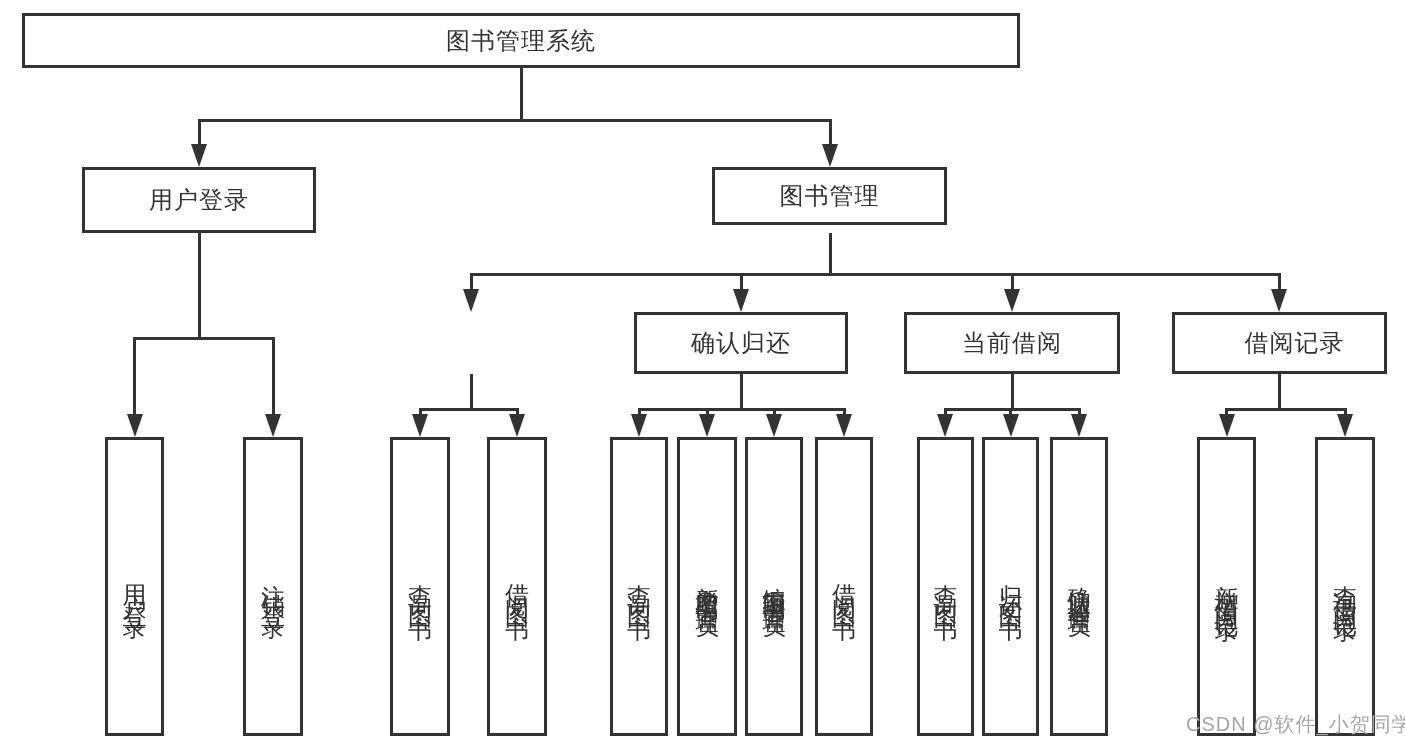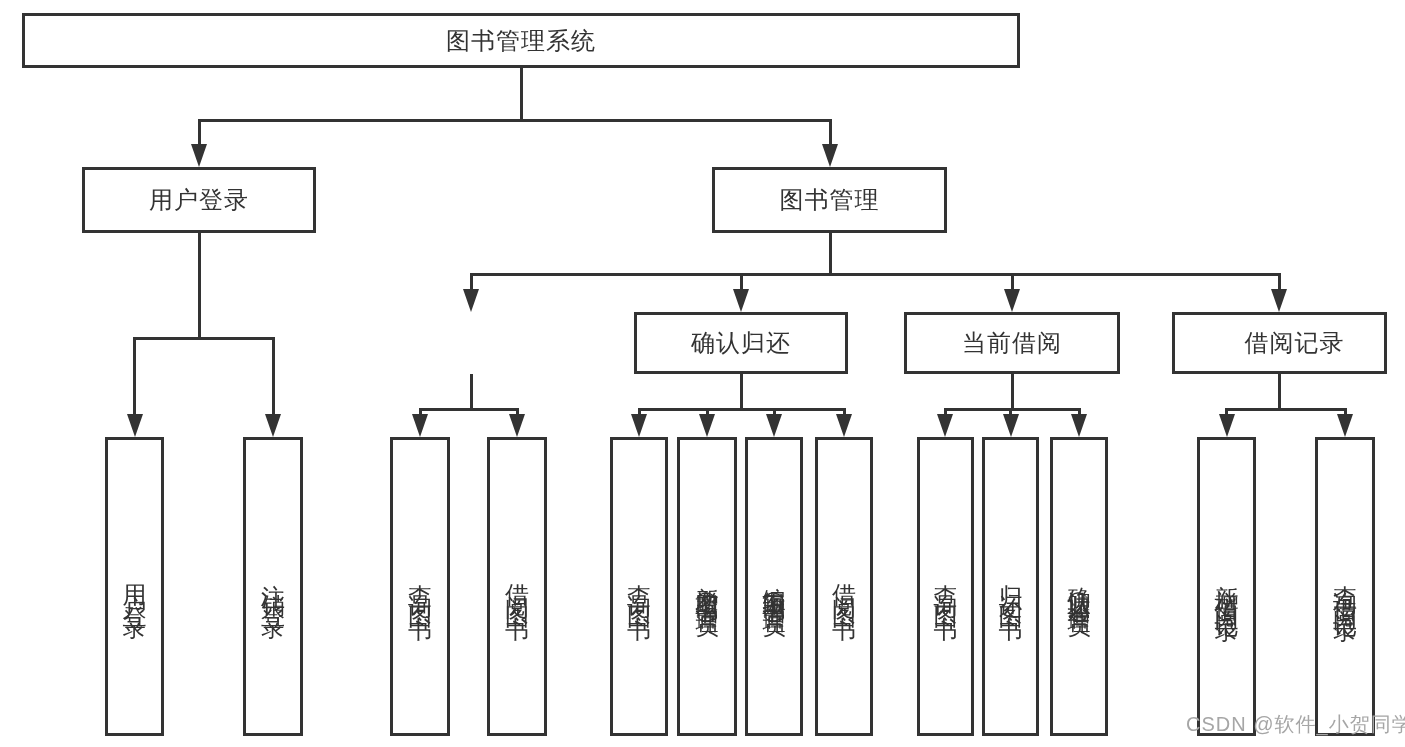--- a/index.html
+++ b/index.html
@@ -73,21 +73,21 @@
 
 <div id="canvas">
 
   <div class="hbox" style="left:22px; top:13px; width:998px; height:55px;">
     <span>图书管理系统</span>
   </div>
 
   <div class="hbox" style="left:82px; top:167px; width:234px; height:66px;">
     <span>用户登录</span>
   </div>
-  <div class="hbox" style="left:712px; top:167px; width:235px; height:66px;">
+  <div class="hbox" style="left:712px; top:167px; width:235px; height:58px;">
     <span>图书管理</span>
   </div>
 
   <div class="hbox" style="left:634px; top:312px; width:214px; height:62px;">
     <span>确认归还</span>
   </div>
   <div class="hbox" style="left:904px; top:312px; width:216px; height:62px;justify-content:center;">
     <span>当前借阅</span>
   </div>
   <div class="hbox" style="left:1172px; top:312px; width:215px; height:62px;padding-left:30px;">

